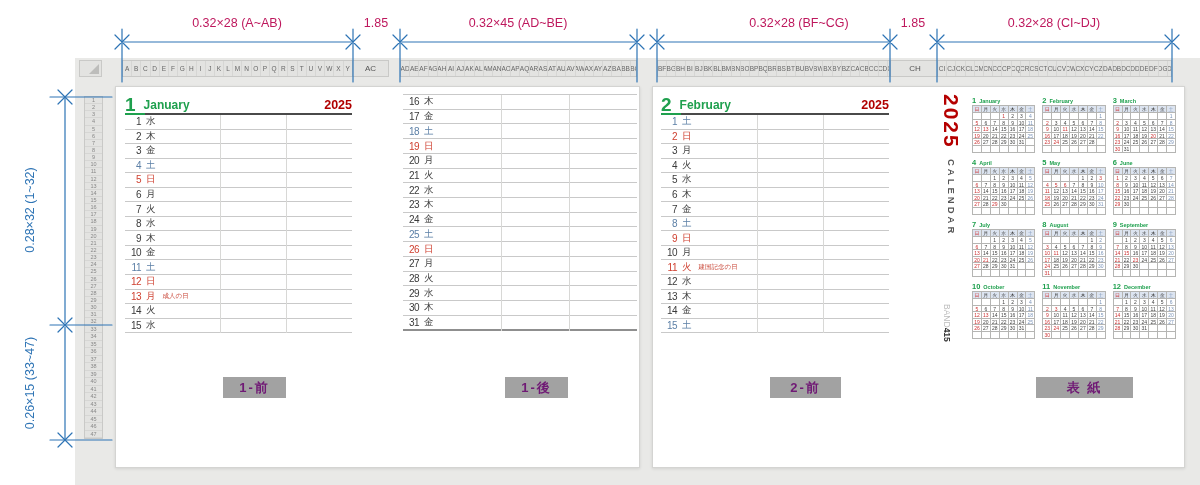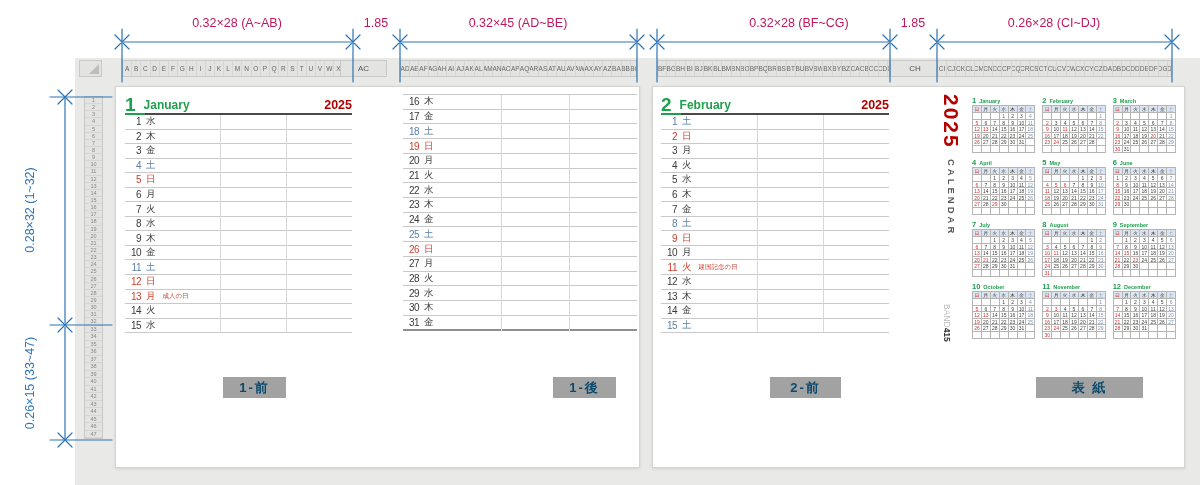--- a/index.html
+++ b/index.html
@@ -40,21 +40,21 @@
   .drow{height:14.55px;box-sizing:border-box;border-bottom:1px solid #c9c9c9;display:flex;
         align-items:center;font-size:10px;color:#3a3a3a;}
   .page.cont .drow{height:14.72px;}
   .page.cont .drow:last-child{border-bottom:2px solid #8f8f8f;}
   .dnum{width:16px;text-align:right;letter-spacing:-0.5px;}
   .dw{margin-left:5px;font-size:9.5px;}
   .dnote{margin-left:7px;font-size:6.5px;color:#c84334;}
   .drow.cb .dnum,.drow.cb .dw{color:#5b7fa6;}
   .drow.cr .dnum,.drow.cr .dw{color:#cf4030;}
   
-  .badge{position:absolute;top:377px;height:21px;background:#a2a2a2;color:#0c4a6e;font-weight:bold;
+  .badge{position:absolute;top:377px;height:21px;background:#a2a2a2;color:#701a75;font-weight:bold;
          font-size:13px;display:flex;align-items:center;justify-content:center;letter-spacing:2px;}
   
   .cover{position:absolute;}
   .cover-side{position:absolute;left:0;top:0;bottom:0;width:30px;display:flex;flex-direction:column;align-items:center;}
   .cover-year{writing-mode:vertical-rl;font-size:21px;font-weight:bold;color:#b50000;letter-spacing:2px;line-height:22px;}
   .cover-title{writing-mode:vertical-rl;font-size:9.5px;font-weight:bold;color:#555;letter-spacing:3px;margin-top:10px;}
   .cover-brand{position:absolute;left:6px;bottom:0;writing-mode:vertical-rl;font-size:8.5px;line-height:9px;}
   .brand-light{color:#bdbdbd;} .brand-bold{color:#333;font-weight:bold;}
   .mini-grid{position:absolute;left:36px;top:2px;right:0;bottom:0;display:grid;
              grid-template-columns:repeat(3,1fr);grid-template-rows:repeat(4,1fr);column-gap:7px;row-gap:2px;}
@@ -104,21 +104,21 @@
       <div class="c">R</div>
       <div class="c">S</div>
       <div class="c">T</div>
       <div class="c">U</div>
       <div class="c">V</div>
       <div class="c">W</div>
       <div class="c">X</div>
       <div class="c">Y</div>
       <div class="c">Z</div>
     </div>
-  <div class="colwide" style="left:340px;width:47px;">AC</div>
+  <div class="colwide" style="left:352px;width:37px;">AC</div>
   <div class="colseg" style="left:400px;width:237px;">
       <div class="c">AD</div>
       <div class="c">AE</div>
       <div class="c">AF</div>
       <div class="c">AG</div>
       <div class="c">AH</div>
       <div class="c">AI</div>
       <div class="c">AJ</div>
       <div class="c">AK</div>
       <div class="c">AL</div>
@@ -1150,39 +1150,39 @@
             <div class="mc"></div>
             <div class="mc"></div>
             <div class="mc"></div>
             <div class="mc"></div>
           </div>
         </div>
       </div>
   </div>
 
   <div class="badge" style="left:223px;width:63px;">1-前</div>
-  <div class="badge" style="left:505px;width:63px;margin-left:48px;">1-後</div>
+  <div class="badge" style="left:505px;width:63px;">1-後</div>
   <div class="badge" style="left:770px;width:71px;">2-前</div>
-  <div class="badge" style="left:1036px;width:107px;">表 紙</div>
+  <div class="badge" style="left:1036px;width:97px;">表 紙</div>
 
   <svg class="dim-svg" width="1200" height="485">
     <g stroke="#2e74b5" stroke-width="1.2" fill="none" stroke-linecap="round">
       <path d="M123 42H352 M401 42H636 M658 42H889 M938 42H1171"></path>
       <path d="M122 29V82 M353 29V82 M400 29V82 M637 29V82 M657 29V82 M890 29V82 M937 29V82 M1172 29V82"></path>
       <path d="M115 49L129 35 M115 35L129 49 M346 49L360 35 M346 35L360 49 M393 49L407 35 M393 35L407 49
                M630 49L644 35 M630 35L644 49 M650 49L664 35 M650 35L664 49 M883 49L897 35 M883 35L897 49
                M930 49L944 35 M930 35L944 49 M1165 49L1179 35 M1165 35L1179 49"></path>
       <path d="M65 97V323 M65 327V440"></path>
       <path d="M50 97H112 M50 325H112 M50 440H112"></path>
       <path d="M58 104L72 90 M58 90L72 104 M58 332L72 318 M58 318L72 332 M58 447L72 433 M58 433L72 447"></path>
     </g>
   </svg>
 
   <div class="dimlabel" style="left:237px;top:16px;">0.32×28 (A~AB)</div>
   <div class="dimlabel" style="left:376px;top:16px;">1.85</div>
   <div class="dimlabel" style="left:518px;top:16px;">0.32×45 (AD~BE)</div>
   <div class="dimlabel" style="left:799px;top:16px;">0.32×28 (BF~CG)</div>
   <div class="dimlabel" style="left:913px;top:16px;">1.85</div>
-  <div class="dimlabel" style="left:1054px;top:16px;">0.26×28 (CI~DJ)</div>
+  <div class="dimlabel" style="left:1054px;top:16px;">0.32×28 (CI~DJ)</div>
   <div class="dimlabel-v" style="left:30px;top:210px;">0.28×32 (1~32)</div>
   <div class="dimlabel-v" style="left:30px;top:383px;">0.26×15 (33~47)</div>
 
 </div>
 
 </body></html>

